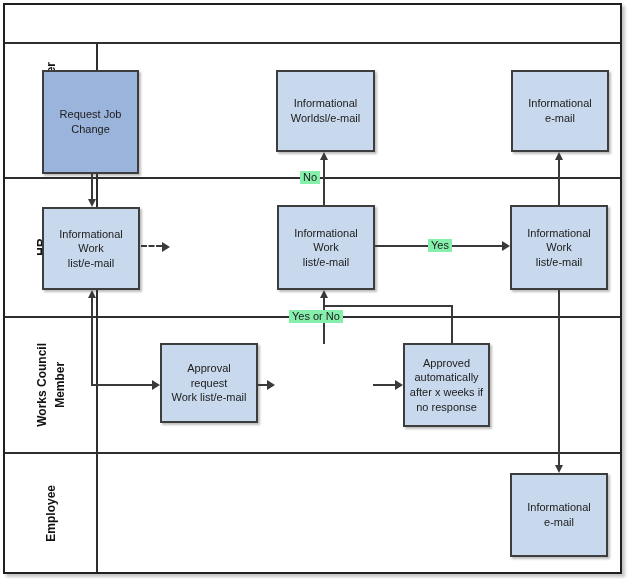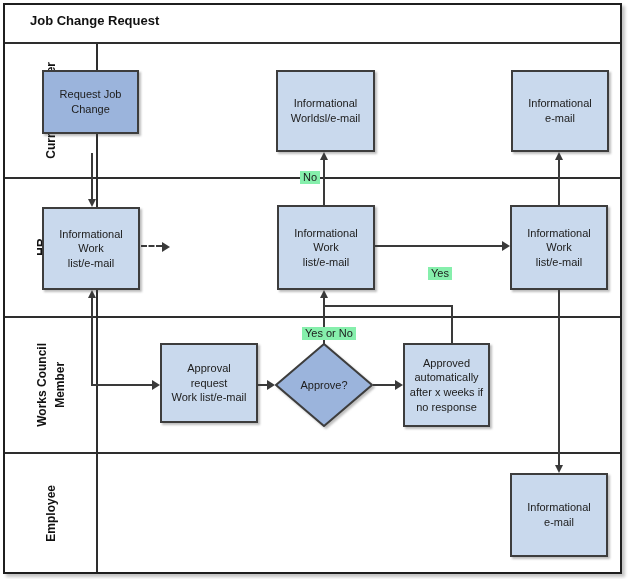--- a/index.html
+++ b/index.html
@@ -55,21 +55,20 @@
     position:absolute;background:#86efac;padding:0 3px;font-size:11px;color:#1b1b1b;line-height:13px;
   }
 </style>
 </head>
 <body>
 
 <div class="stage">
 
   <div class="frame"></div>
 
-  <div class="title">Job Change Request</div>
   <div class="hline" style="left:5px;top:42px;width:615px;"></div>
 
   <div class="hline" style="left:5px;top:177px;width:615px;"></div>
   <div class="hline" style="left:5px;top:316px;width:615px;"></div>
   <div class="hline" style="left:5px;top:452px;width:615px;"></div>
   <div class="vline-sep" style="left:96px;top:42px;height:530px;"></div>
 
   <div class="lane" style="top:44px;height:133px;">
     <span class="lane-text">Current manager</span>
   </div>
@@ -114,24 +113,24 @@
   <div class="h" style="left:375px;top:245px;width:127px;"></div>
   <div class="arr-right" style="left:502px;top:241px;"></div>
 
   <div class="v" style="left:558px;top:160px;height:46px;"></div>
   <div class="arr-up" style="left:555px;top:152px;"></div>
 
   <div class="v" style="left:558px;top:290px;height:176px;"></div>
   <div class="arr-down" style="left:555px;top:465px;"></div>
 
   <div class="elabel" style="left:300px;top:171px;">No</div>
-  <div class="elabel" style="left:428px;top:239px;margin-top:28px;">Yes</div>
-  <div class="elabel" style="left:302px;top:310px;margin-top:17px;">Yes or No</div>
+  <div class="elabel" style="left:428px;top:239px;">Yes</div>
+  <div class="elabel" style="left:289px;top:310px;">Yes or No</div>
 
-  <div class="node medium" style="left:42px;top:70px;width:97px;height:64px;">Request Job
+  <div class="node medium" style="left:42px;top:70px;width:97px;height:104px;">Request Job
 Change</div>
 
   <div class="node" style="left:276px;top:70px;width:99px;height:82px;">Informational
 Worldsl/e-mail</div>
 
   <div class="node" style="left:511px;top:70px;width:98px;height:82px;">Informational
 e-mail</div>
 
   <div class="node" style="left:42px;top:207px;width:98px;height:83px;">Informational
 Work
@@ -143,26 +142,20 @@
 list/e-mail</div>
 
   <div class="node" style="left:510px;top:205px;width:98px;height:85px;">Informational
 Work
 list/e-mail</div>
 
   <div class="node" style="left:160px;top:343px;width:98px;height:80px;">Approval
 request
 Work list/e-mail</div>
 
-  <div class="diamond-wrap" style="left:275px;top:343px;width:98px;height:84px;">
-    <svg width="98" height="84" viewBox="0 0 98 84">
-      <polygon points="49,1 97,42 49,83 1,42" style="fill:var(--box-medium);stroke:var(--node-border);stroke-width:2;"></polygon>
-    </svg>
-    <div class="diamond-label">Approve?</div>
-  </div>
 
   <div class="node" style="left:403px;top:343px;width:87px;height:84px;">Approved
 automatically
 after x weeks if
 no response</div>
 
   <div class="node" style="left:510px;top:473px;width:98px;height:84px;">Informational
 e-mail</div>
 
 </div>

